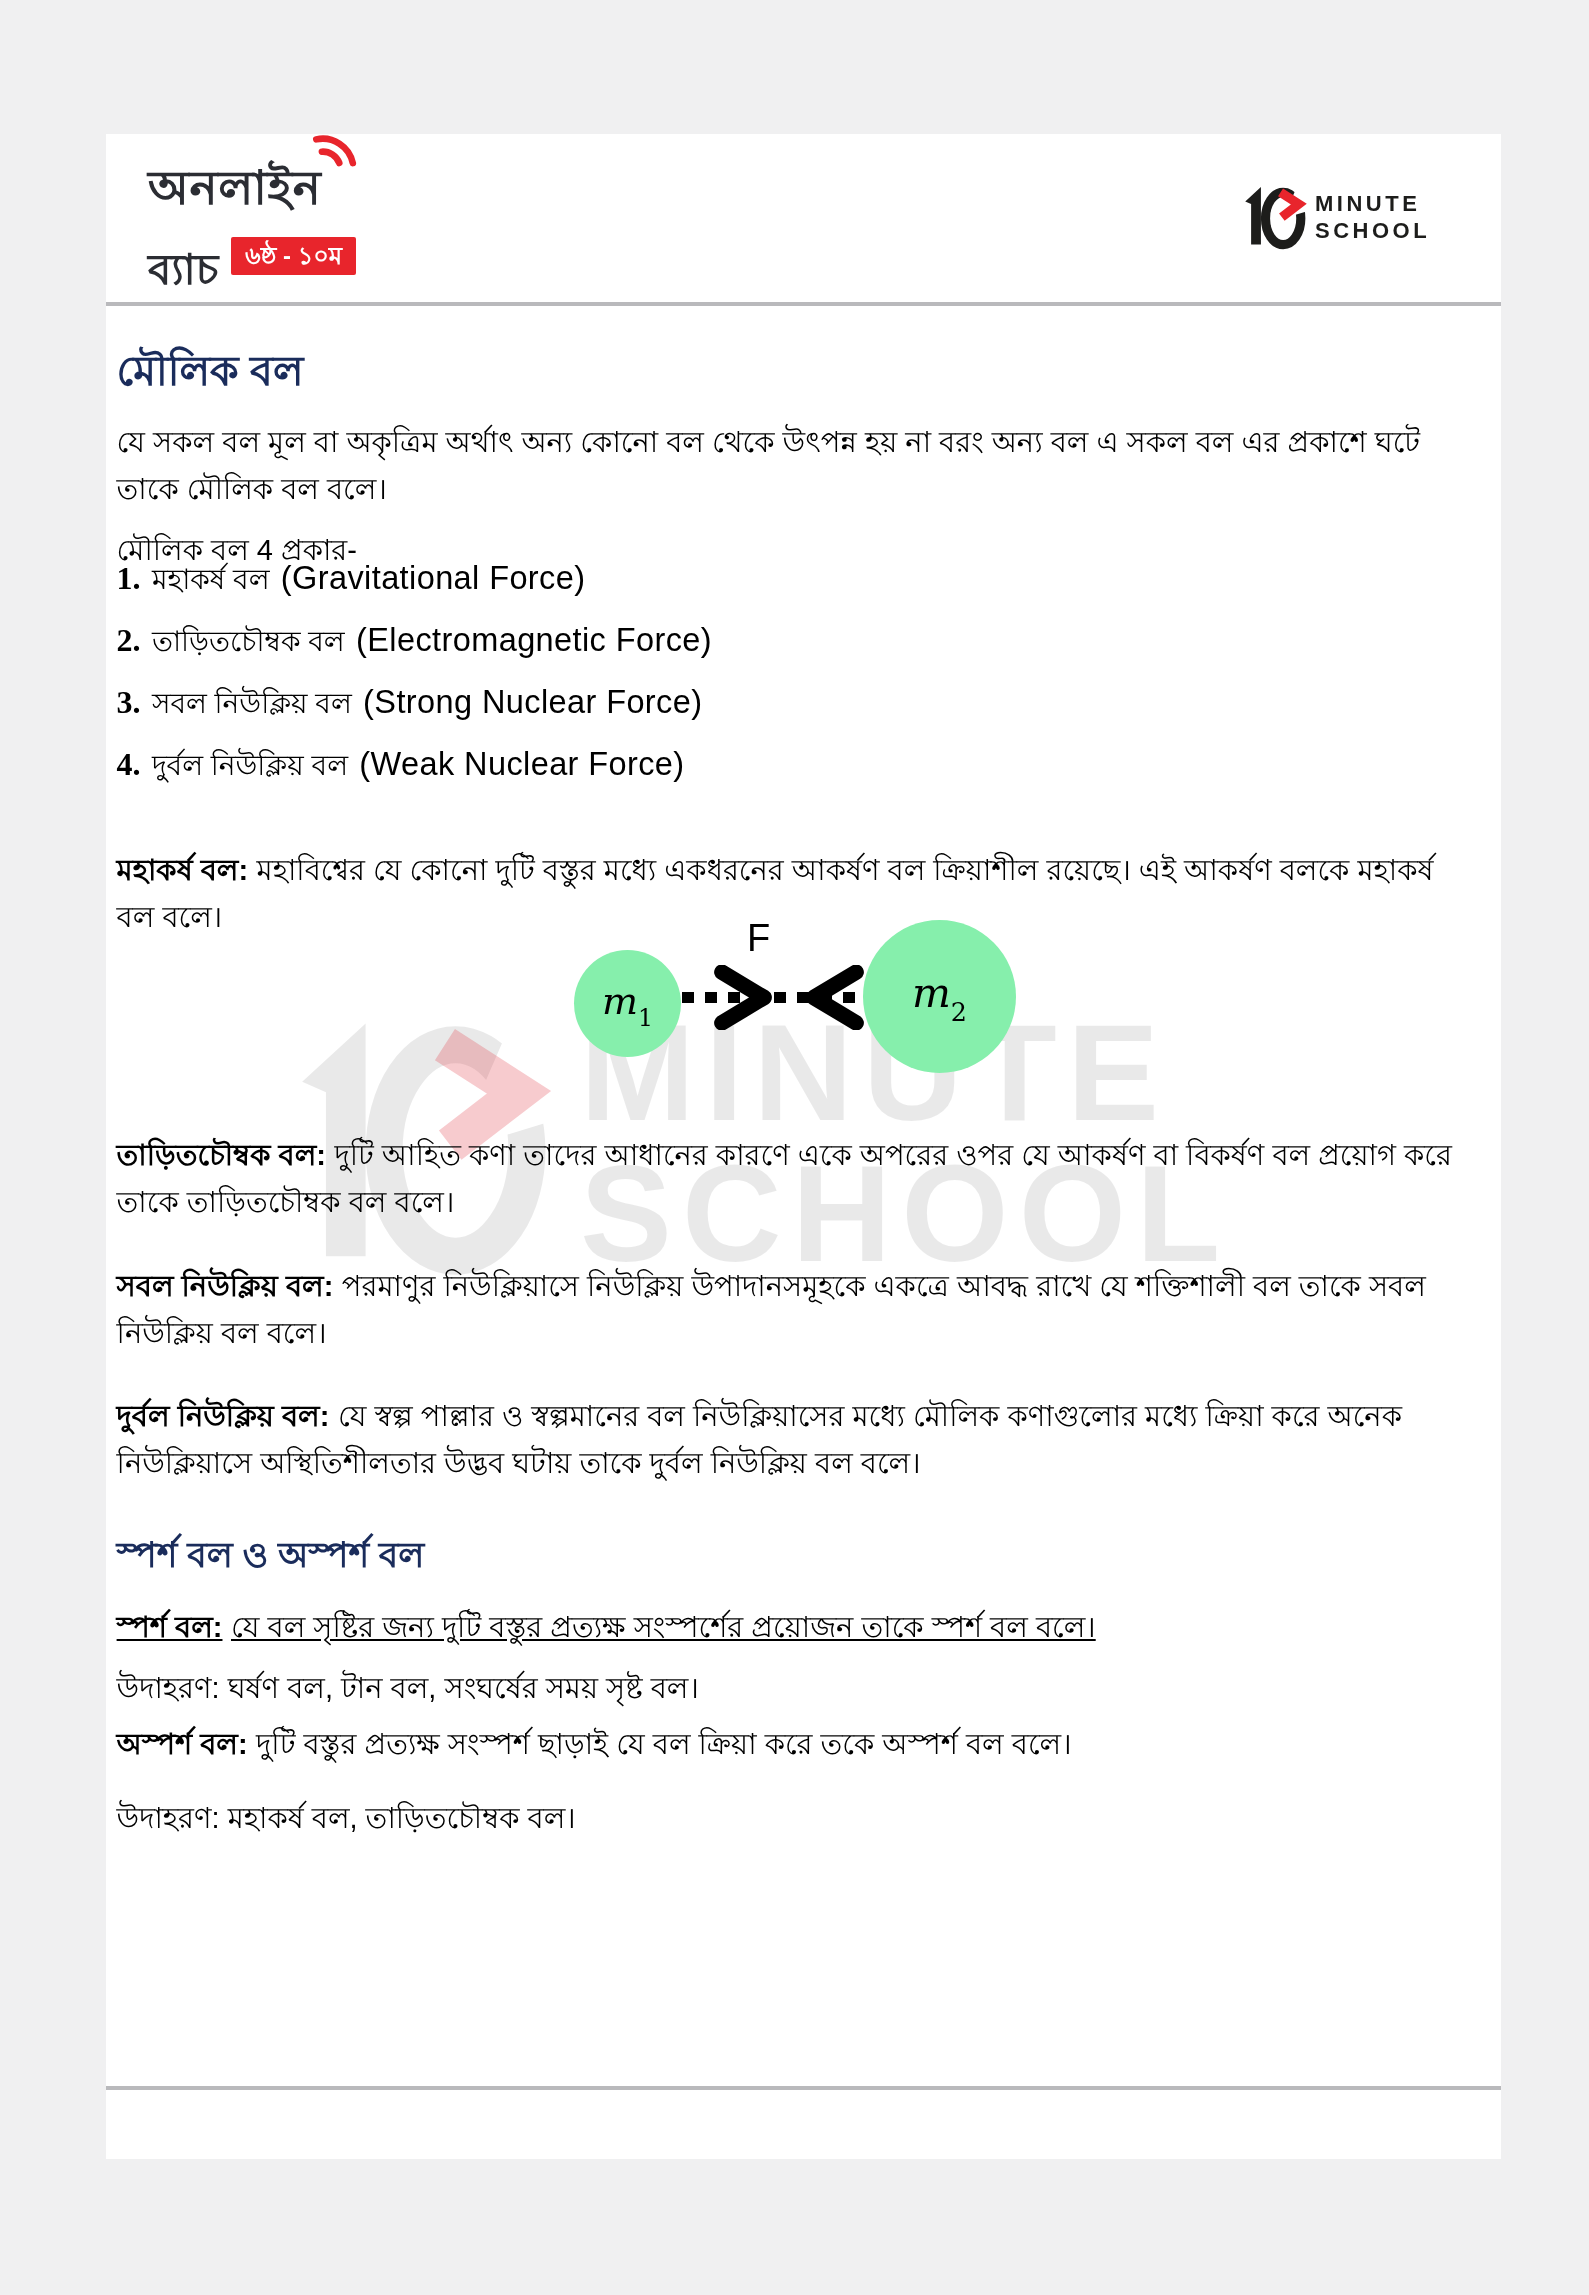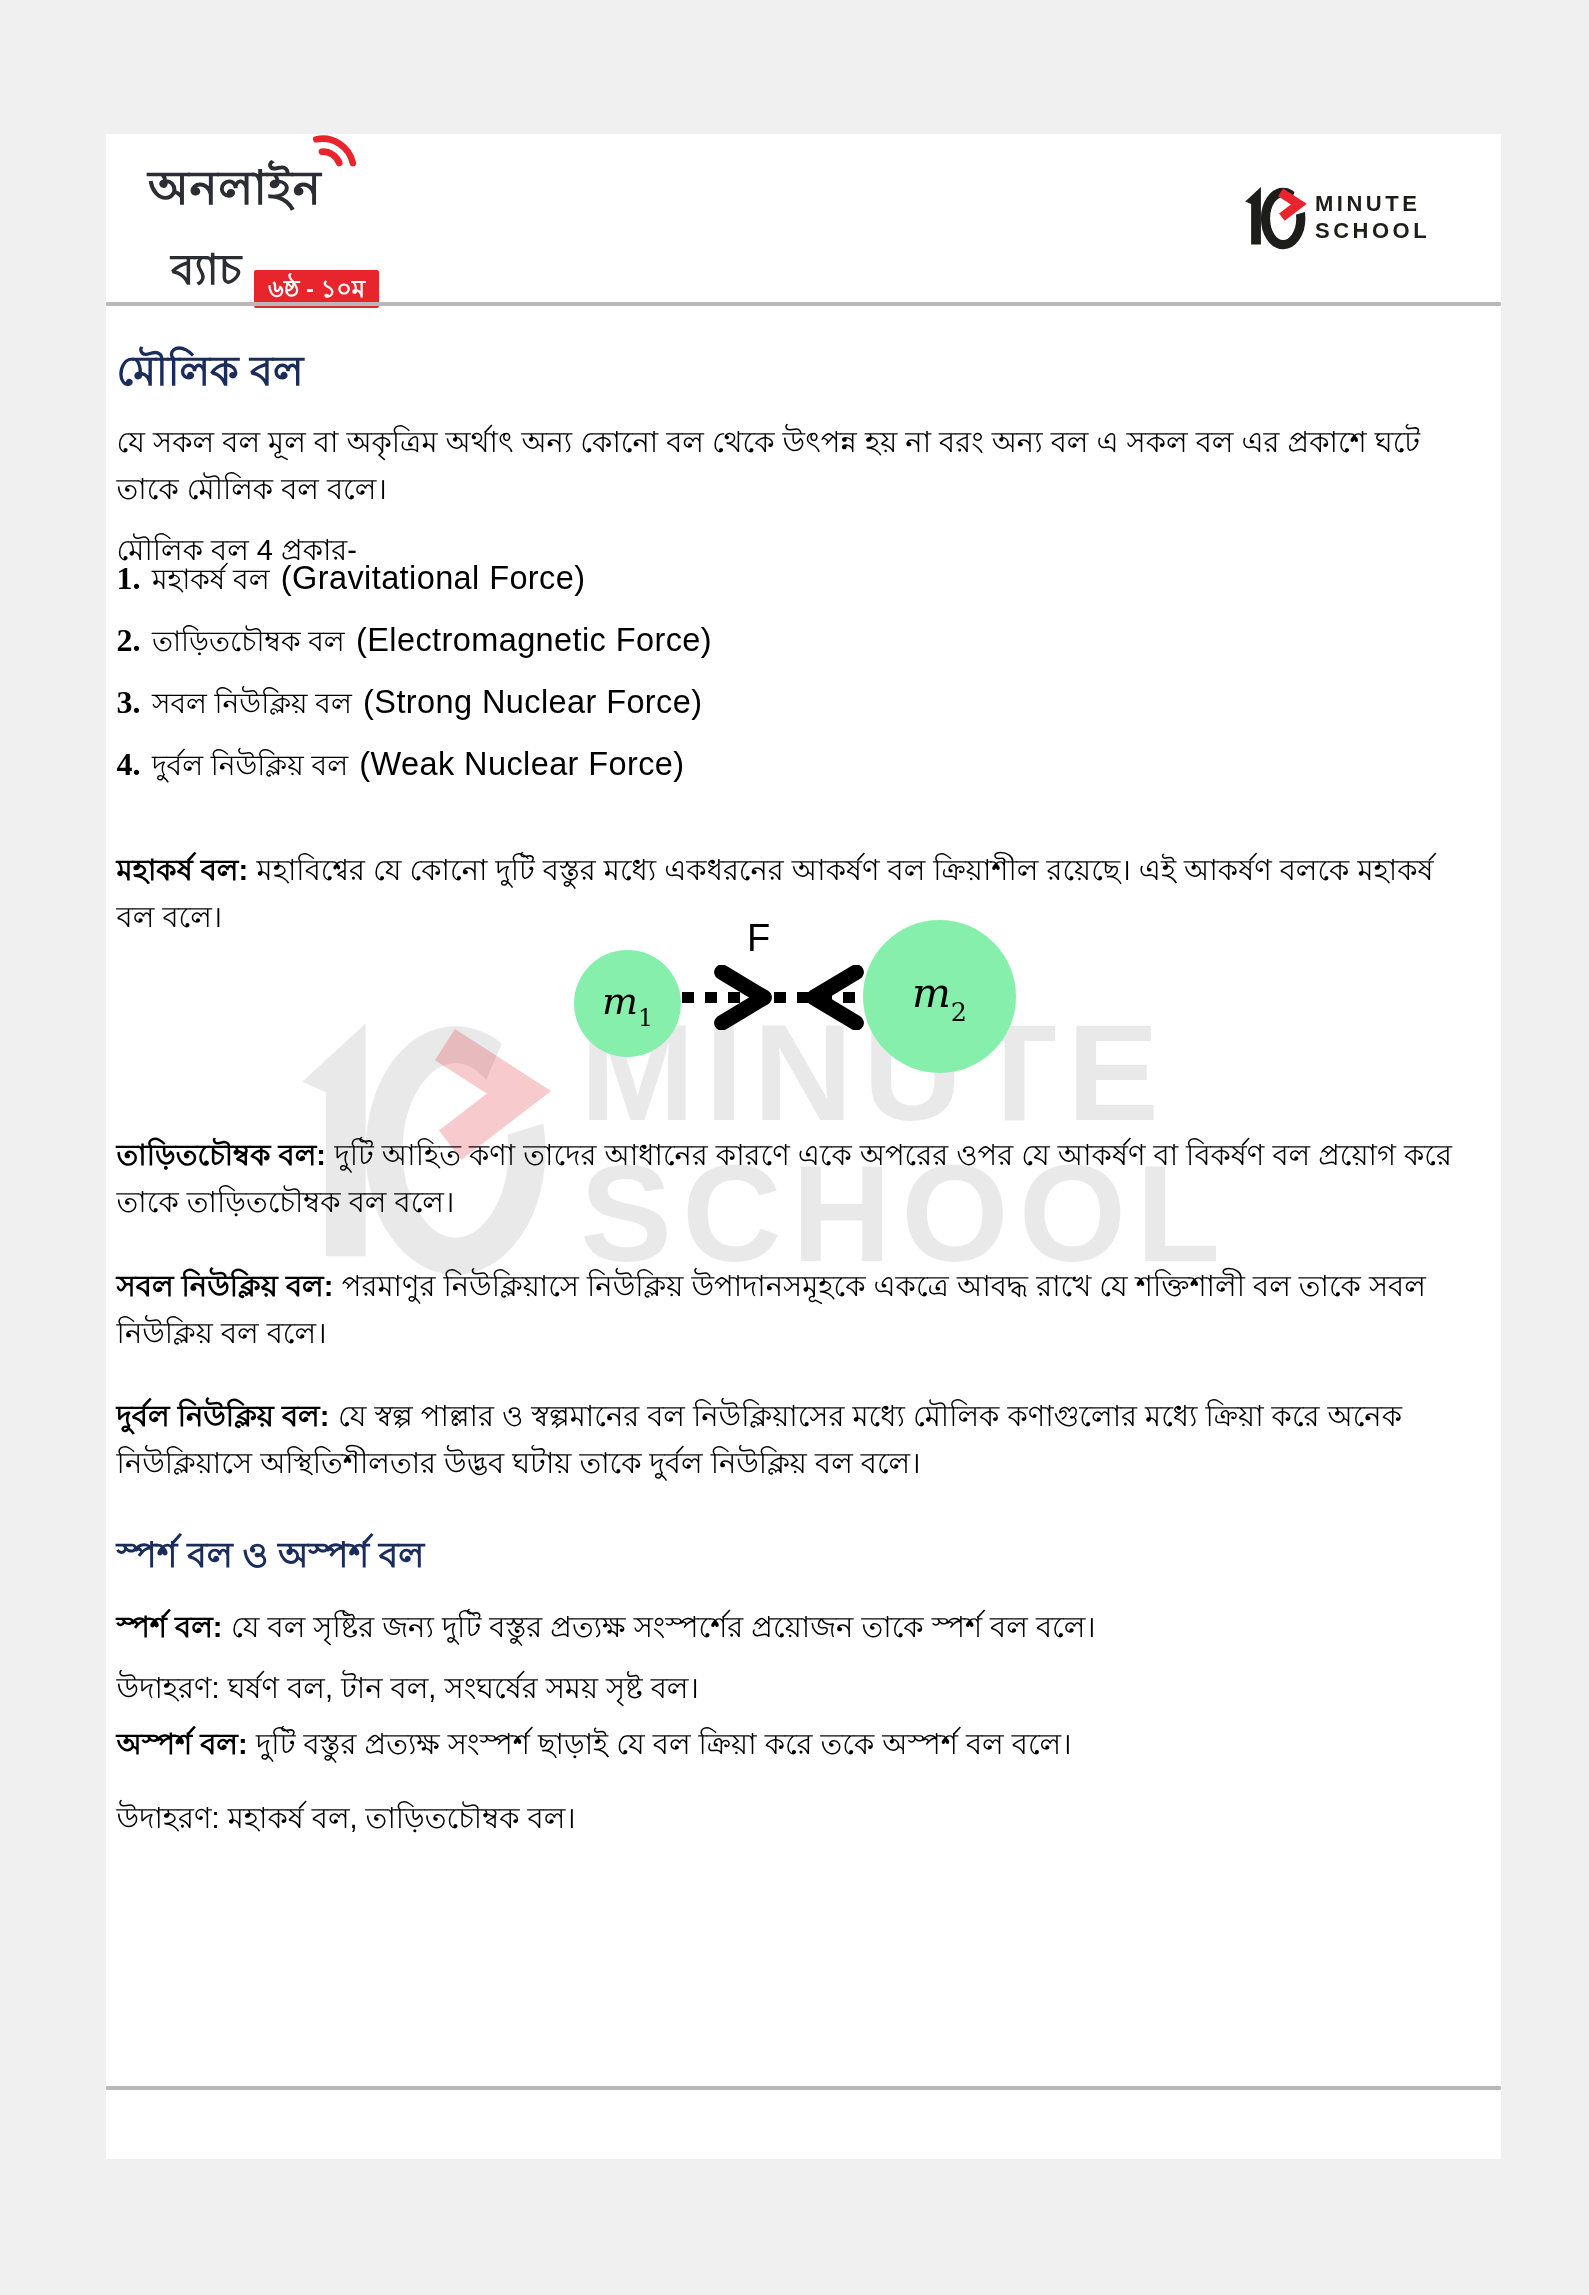--- a/index.html
+++ b/index.html
@@ -16,21 +16,21 @@
   }
   .page > *{position:absolute;z-index:1;}
   .divider{left:0;width:100%;height:3.5px;background:#b9b9bc;}
   .header-divider{top:168px;}
   .footer-divider{top:1952px;}
 
   
   .logo-bn{left:42px;top:18.4px;color:#2b2d33;width:297px;}
   .logo-bn .line1{font-size:47px;font-weight:800;letter-spacing:0.7px;position:relative;display:inline-block;}
   .signal{position:absolute;right:-37px;top:-28px;width:47px;height:47px;transform:rotate(-12deg);}
-  .logo-bn .line2{display:flex;align-items:flex-end;gap:12.7px;margin-top:7px;margin-left:23px;}
+  .logo-bn .line2{display:flex;align-items:flex-start;gap:12.7px;margin-top:7px;}
   .logo-bn .line2 .bn-batch{font-size:42px;font-weight:800;}
   .badge{background:#e8252c;color:#fff;font-size:24px;font-weight:700;
          padding:7px 14px;border-radius:2px;line-height:1;display:inline-block;}
 
   
   .logo-10ms{left:1134px;top:47px;display:flex;align-items:center;gap:7px;color:#1d1d1b;}
   .logo-10ms .mark{width:68px;height:71px;}
   .logo-words{display:flex;flex-direction:column;justify-content:center;
               font-weight:700;font-size:22px;letter-spacing:3.5px;line-height:27px;color:#1d1d1b;}
   .mark .ink-stroke{stroke:currentColor;fill:none;}
@@ -57,21 +57,21 @@
   .p-types{top:364px;}
   .force-list{top:424px;}
   .force-row{display:flex;align-items:baseline;gap:11.3px;height:42px;margin-bottom:20px;font-size:32.5px;}
   .force-row .num{font-family:"Liberation Serif",serif;font-weight:700;font-size:32px;}
   .force-row .bn{font-size:28px;}
   .force-row .en{font-size:32.5px;letter-spacing:0.4px;}
   .p-gravity{top:684px;}
   .p-em{top:969px;}
   .p-strong{top:1100px;}
   .p-weak{top:1230px;}
-  .p-contact{top:1441px;}
+  .p-contact{top:1441px;text-decoration:underline;}
   .p-ex1{top:1502px;}
   .p-noncontact{top:1558px;}
   .p-ex2{top:1632px;}
 
   
   .diagram{left:0;top:777px;width:100%;height:184px;}
   .diagram > *{position:absolute;}
   .mass{border-radius:50%;background:#86efac;display:flex;align-items:center;justify-content:center;
         font-family:"DejaVu Serif",serif;font-style:italic;}
   .mass sub{font-size:0.62em;font-style:normal;font-family:"DejaVu Serif",serif;transform:translateY(4.2px);display:inline-block;}

